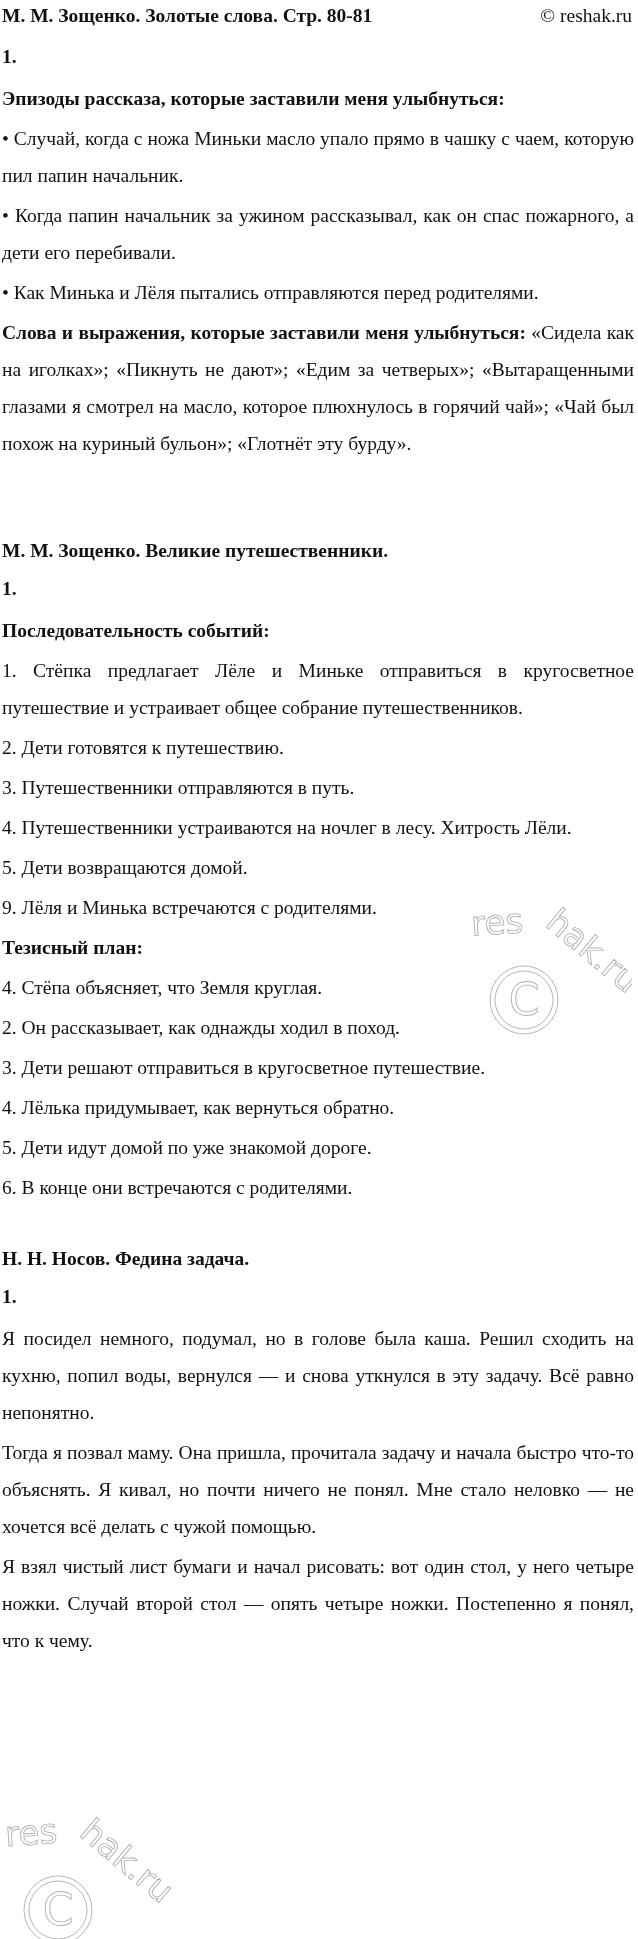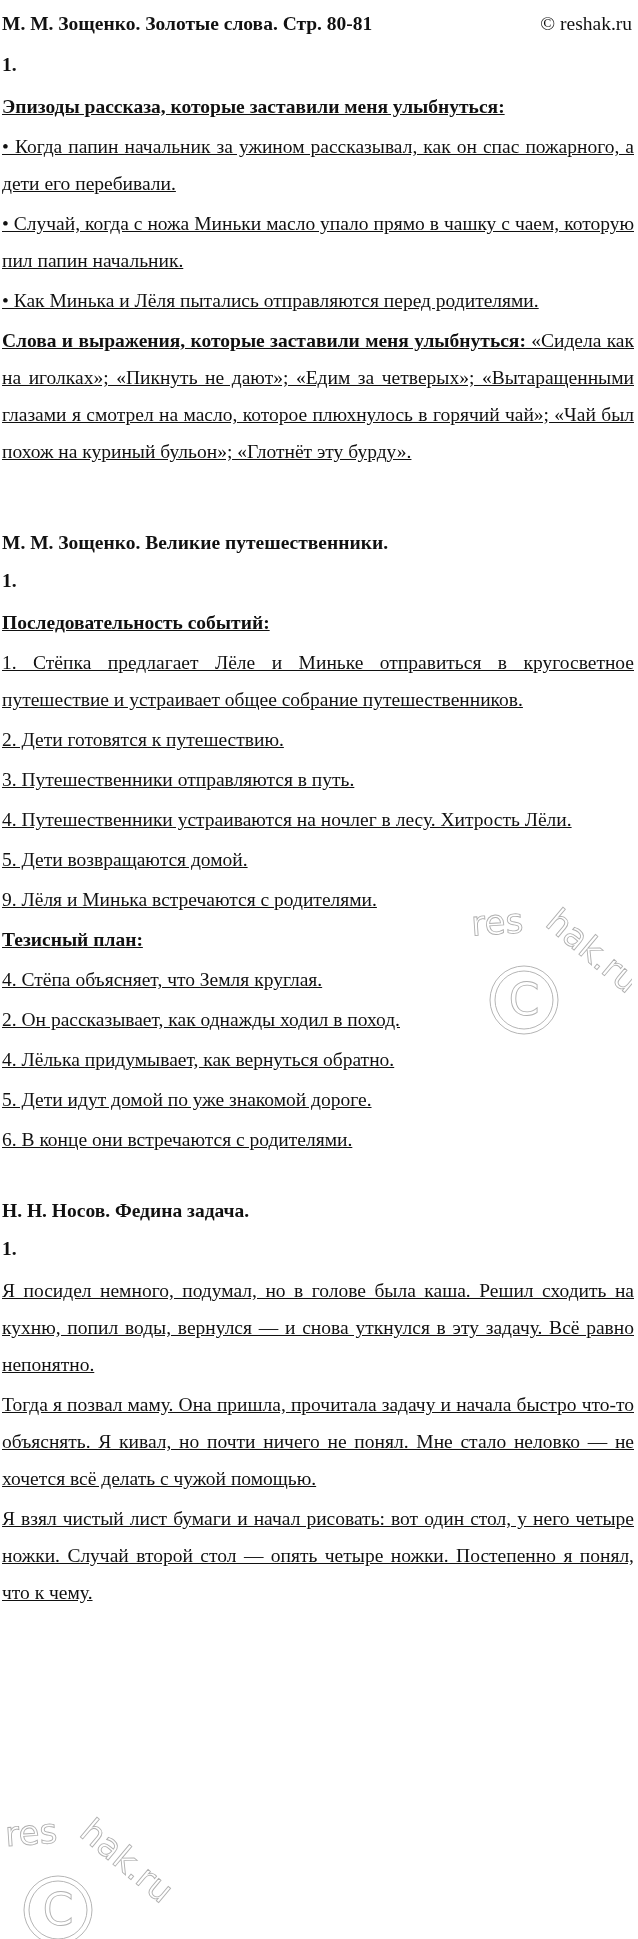--- a/index.html
+++ b/index.html
@@ -12,92 +12,92 @@
     height: 1939px;
     position: relative;
     overflow: hidden;
     font-family: "Liberation Serif", "DejaVu Serif", serif;
     color: #111111;
     font-size: 19.5px;
   }
   .page {
     position: absolute;
     left: 2px;
-    top: 12px;
+    top: 4px;
     width: 632px;
   }
   .header {
     display: flex;
     justify-content: space-between;
     align-items: baseline;
     height: 28px;
     line-height: 24px;
     margin-top: 0px;
   }
   .header .title { font-weight: bold; }
   .header .copy { font-weight: normal; padding-right: 2px; }
   p {
     margin: 0;
     line-height: 37px;
     text-align: justify;
-    text-decoration: underline;
   }
   .b { font-weight: bold; }
   .num {
     font-weight: bold;
     margin-top: 12px;
     margin-bottom: 10px;
     line-height: 26px;
   }
   .para { margin-bottom: 3px; }
   .label { margin-bottom: 3px; }
   .section-title {
     font-weight: bold;
     line-height: 26px;
   }
-  .section-gap-1 { margin-top: 60px; }
+  .section-gap-1 { margin-top: 76px; }
   .section-gap-2 { margin-top: 40px; }
   .watermark {
     position: absolute;
     pointer-events: none;
   }
   .watermark svg { display: block; }
 </style>
 </head>
 <body>
 
 <div class="page">
 
   <div class="header">
     <span class="title">М. М. Зощенко. Золотые слова. Стр. 80-81</span>
     <span class="copy">© reshak.ru</span>
   </div>
 
   <div>
     <div class="num">1.</div>
     <p class="b label">Эпизоды рассказа, которые заставили меня улыбнуться:</p>
+    <p class="para">• Случай, когда с ножа Миньки масло упало прямо в чашку с чаем, которую пил папин начальник.</p>
     <p class="para">• Когда папин начальник за ужином рассказывал, как он спас пожарного, а дети его перебивали.</p>
-    <p class="para">• Случай, когда с ножа Миньки масло упало прямо в чашку с чаем, которую пил папин начальник.</p>
     <p class="para">• Как Минька и Лёля пытались отправляются перед родителями.</p>
     <p class="para"><span class="b">Слова и выражения, которые заставили меня улыбнуться:</span><span> «Сидела как на иголках»; «Пикнуть не дают»; «Едим за четверых»; «Вытаращенными глазами я смотрел на масло, которое плюхнулось в горячий чай»; «Чай был похож на куриный бульон»; «Глотнёт эту бурду».</span></p>
   </div>
 
   <div class="section-gap-1">
     <div class="section-title">М. М. Зощенко. Великие путешественники.</div>
     <div class="num">1.</div>
     <p class="b label">Последовательность событий:</p>
     <p class="para">1. Стёпка предлагает Лёле и Миньке отправиться в кругосветное путешествие и устраивает общее собрание путешественников.</p>
     <p class="para">2. Дети готовятся к путешествию.</p>
     <p class="para">3. Путешественники отправляются в путь.</p>
     <p class="para">4. Путешественники устраиваются на ночлег в лесу. Хитрость Лёли.</p>
     <p class="para">5. Дети возвращаются домой.</p>
     <p class="para">9. Лёля и Минька встречаются с родителями.</p>
     <p class="b label">Тезисный план:</p>
     <p class="para">4. Стёпа объясняет, что Земля круглая.</p>
     <p class="para">2. Он рассказывает, как однажды ходил в поход.</p>
+    <p class="para">3. Дети решают отправиться в кругосветное путешествие.</p>
     <p class="para">4. Лёлька придумывает, как вернуться обратно.</p>
     <p class="para">5. Дети идут домой по уже знакомой дороге.</p>
     <p class="para">6. В конце они встречаются с родителями.</p>
   </div>
 
   <div class="section-gap-2">
     <div class="section-title">Н. Н. Носов. Федина задача.</div>
     <div class="num">1.</div>
     <p class="para">Я посидел немного, подумал, но в голове была каша. Решил сходить на кухню, попил воды, вернулся — и снова уткнулся в эту задачу. Всё равно непонятно.</p>
     <p class="para">Тогда я позвал маму. Она пришла, прочитала задачу и начала быстро что-то объяснять. Я кивал, но почти ничего не понял. Мне стало неловко — не хочется всё делать с чужой помощью.</p>

